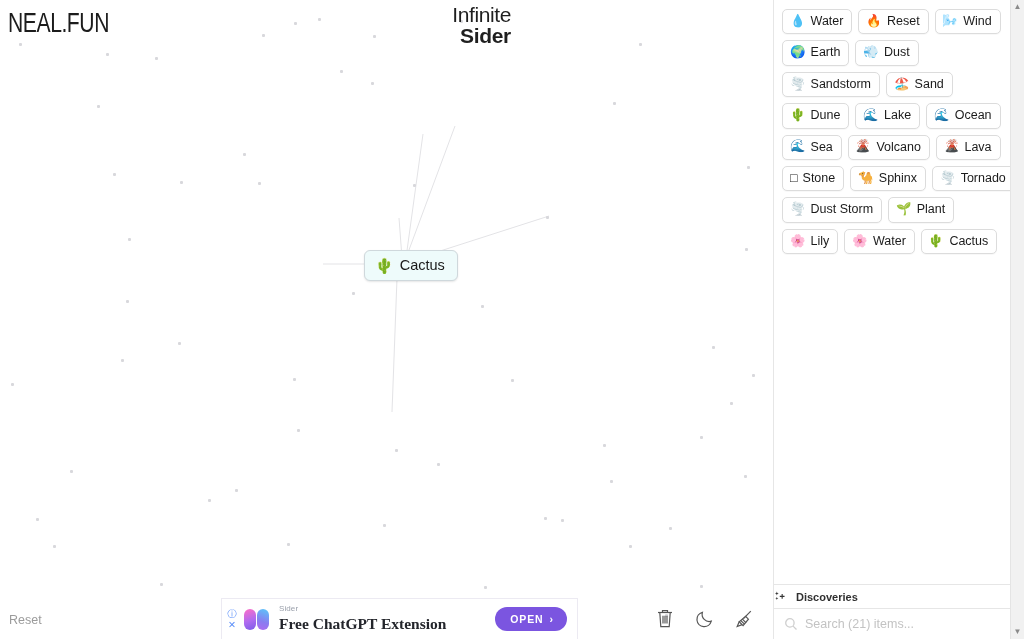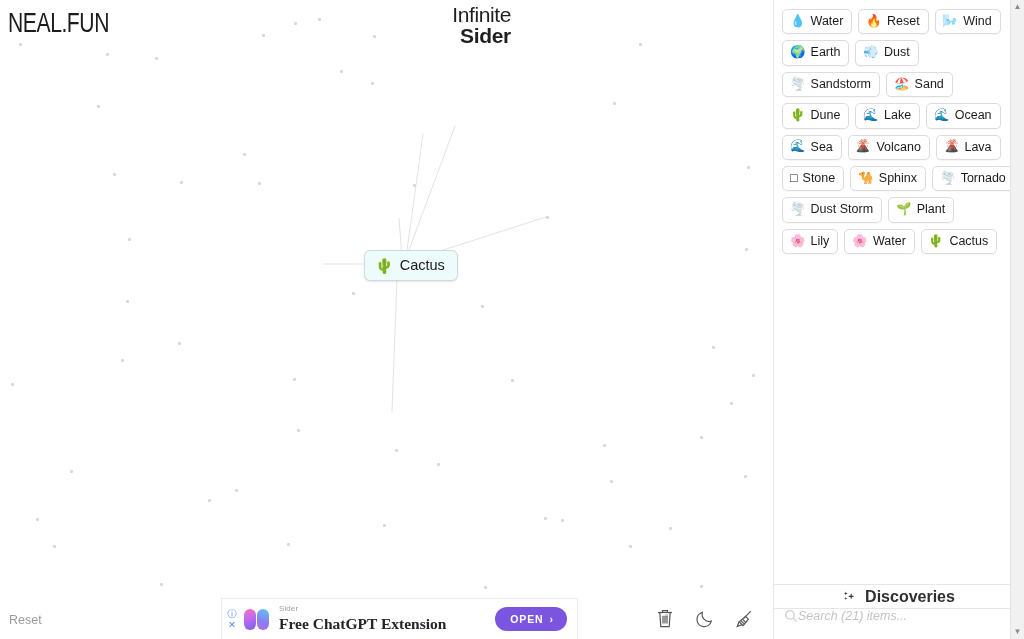--- a/index.html
+++ b/index.html
@@ -151,32 +151,31 @@
 
   .sb-tabs {
     flex: 0 0 auto;
     display: flex;
     border-top: 1px solid #e6e6e6;
     border-bottom: 1px solid #e6e6e6;
     height: 25px;
   }
   .sb-tab {
     flex: 1 1 50%;
-    display: flex; align-items: center; justify-content: center; gap: 11px;
-    font-size: 16px; font-weight: 700; color: #303030;
+    display: flex; align-items: center; justify-content: flex-start; gap: 11px;
+    font-size: 11px; font-weight: 700; color: #303030;
     cursor: pointer;
   }
   .sb-tab + .sb-tab { border-left: 1px solid #e6e6e6; }
   .sb-tab svg { display: block; }
 
   .sb-search {
     flex: 0 0 auto; height: 30px;
-    display: flex; 
+    display: flex; align-items: center; gap: 7px;
     padding: 0 10px;
-    font-style: italic;
   }
   .sb-search .ph { font-size: 12.5px; color: #c3c3c3; }
 
   
   #scrollbar {
     position: absolute; right: 0; top: 0;
     width: 14px; height: 639px;
     background: #f1f1f1;
     border-left: 1px solid #e4e4e4;
     display: flex; flex-direction: column; justify-content: space-between; align-items: center;

